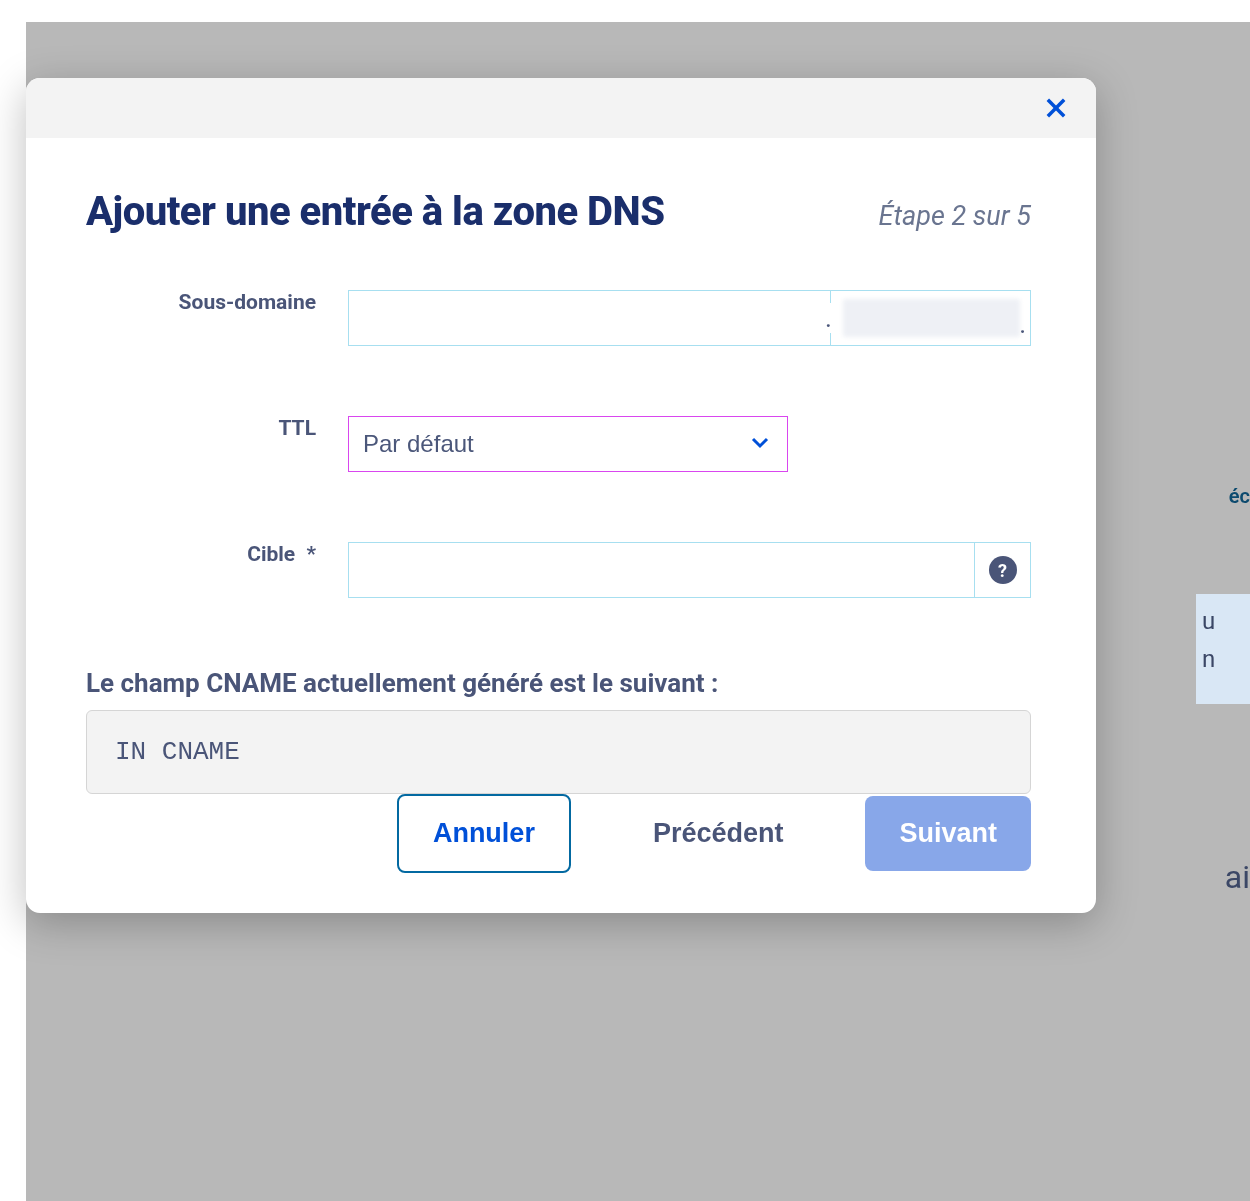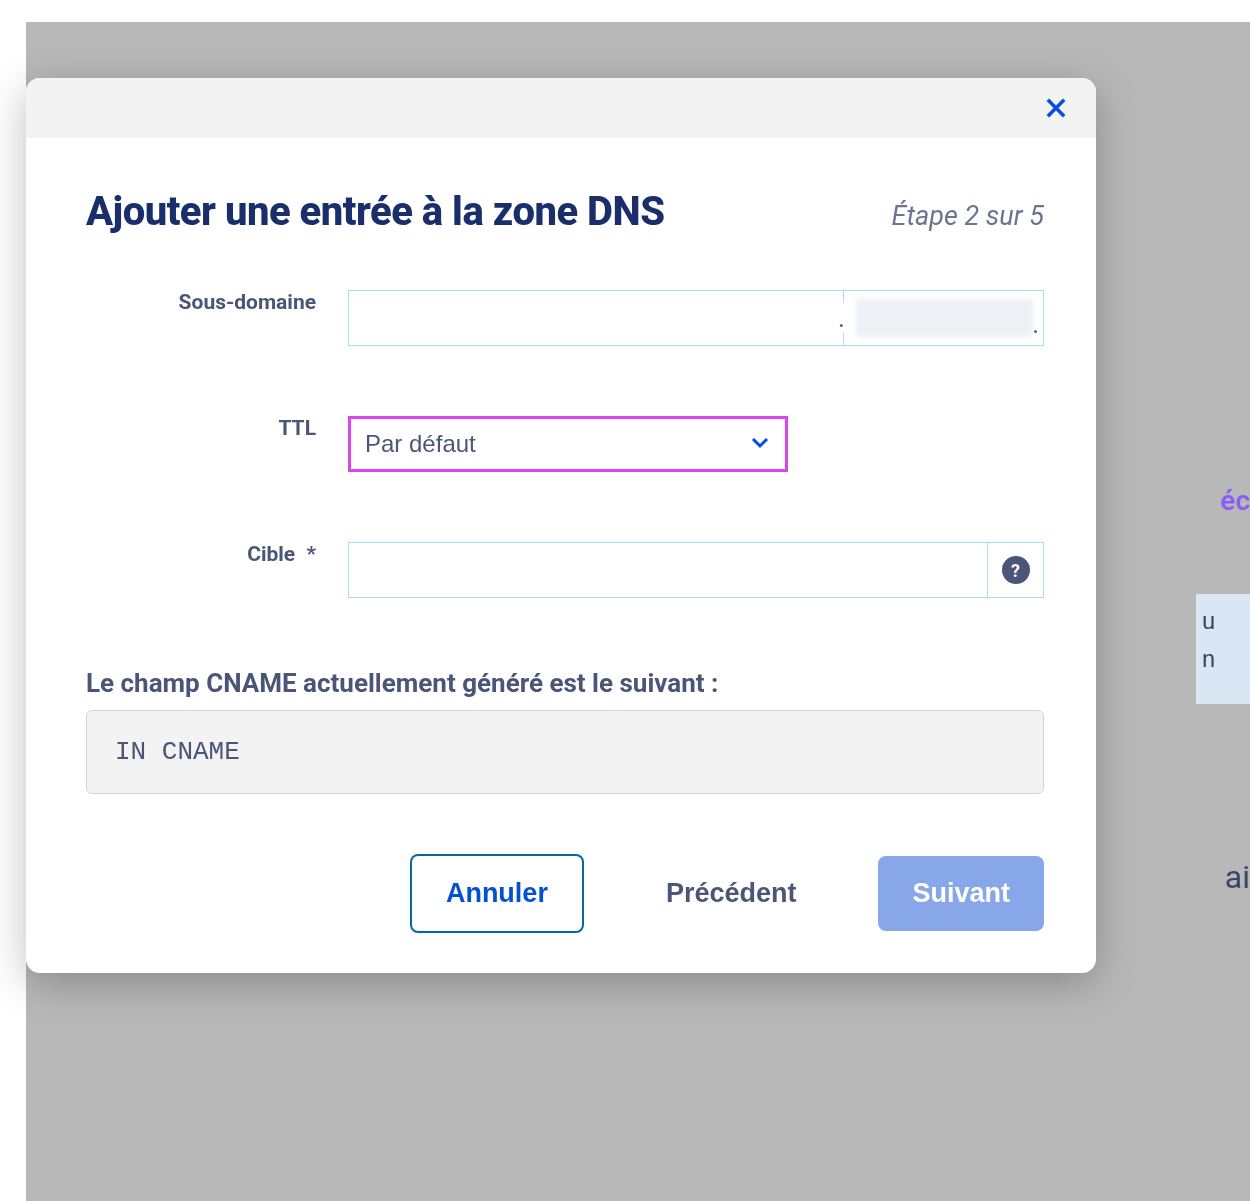--- a/index.html
+++ b/index.html
@@ -74,21 +74,21 @@
       cursor: pointer;
       color: #0050d8;
     }
     .close-btn svg {
       width: 28px;
       height: 28px;
       stroke: #0050d8;
       stroke-width: 3;
     }
     .modal-body {
-      padding: 50px 52px 40px 60px;
+      padding: 50px 65px 40px 60px;
     }
     .title-row {
       display: flex;
       justify-content: space-between;
       align-items: baseline;
       margin-bottom: 55px;
     }
     .modal-title {
       font-size: 40px;
       font-weight: 800;
@@ -184,21 +184,21 @@
       font-size: 26px;
       color: #4b577a;
     }
     .select-wrapper {
       position: relative;
       width: 440px;
     }
     .select-input {
       width: 100%;
       height: 56px;
-      border: 3px solid #d946ef;
+      border: 1px solid #d946ef;
       padding: 0 48px 0 14px;
       font-size: 24px;
       color: #4b577a;
       background: #fff;
       appearance: none;
       -webkit-appearance: none;
       outline: none;
       cursor: pointer;
     }
     .select-chevron {
@@ -254,21 +254,20 @@
       margin-bottom: 12px;
     }
     .generated-box {
       background: #f3f3f3;
       border: 1px solid #d5d5d5;
       border-radius: 6px;
       padding: 26px 28px;
       font-family: "Courier New", Courier, monospace;
       font-size: 26px;
       color: #4a5578;
-      margin-bottom: 60px;
     }
     .footer-row {
       display: flex;
       justify-content: flex-end;
       align-items: center;
       gap: 48px;
     }
     .btn {
       font-size: 27px;
       font-weight: 700;
@@ -289,22 +288,22 @@
     }
     .btn-next {
       color: #fff;
       background: #88a7e9;
     }
     
     .edge-hint-1 {
       position: absolute;
       right: 0;
       top: 462px;
-      font-size: 28px;
-      color: #8b5cf6;
+      font-size: 20px;
+      color: #0c4a6e;
       font-weight: 600;
     }
     .edge-hint-2 {
       position: absolute;
       right: 0;
       top: 572px;
       width: 54px;
       height: 110px;
       background: #d9e7f5;
       color: #3b4766;

